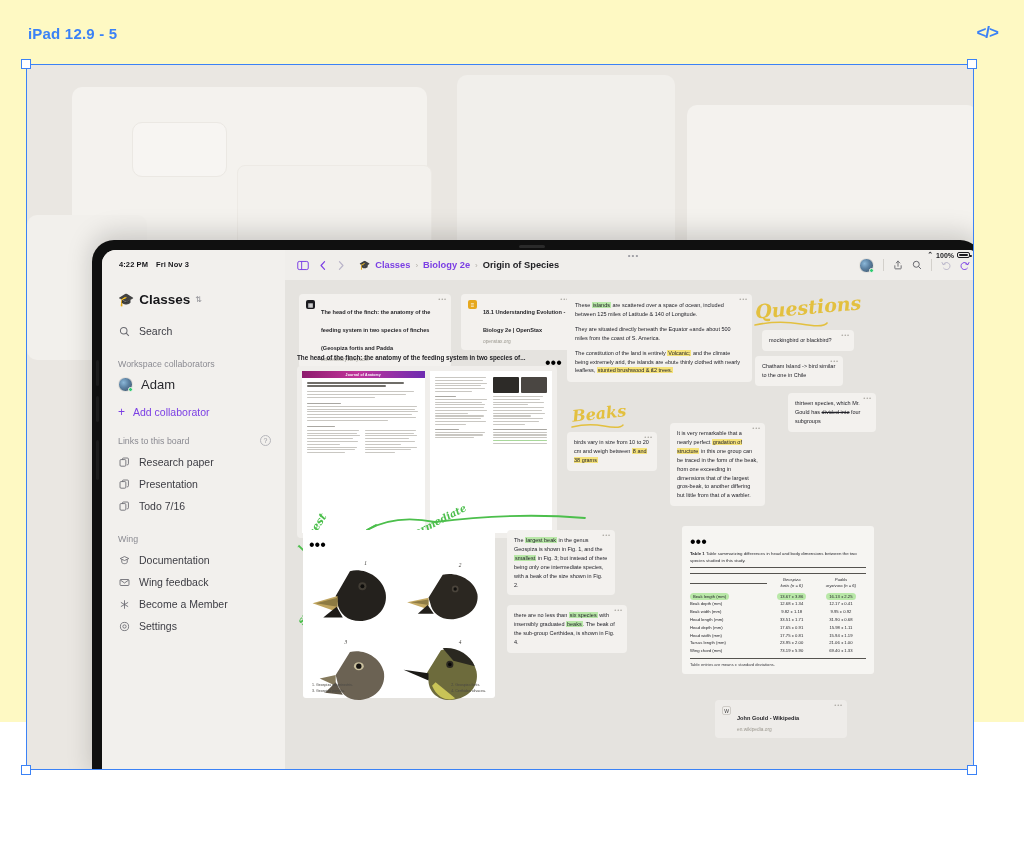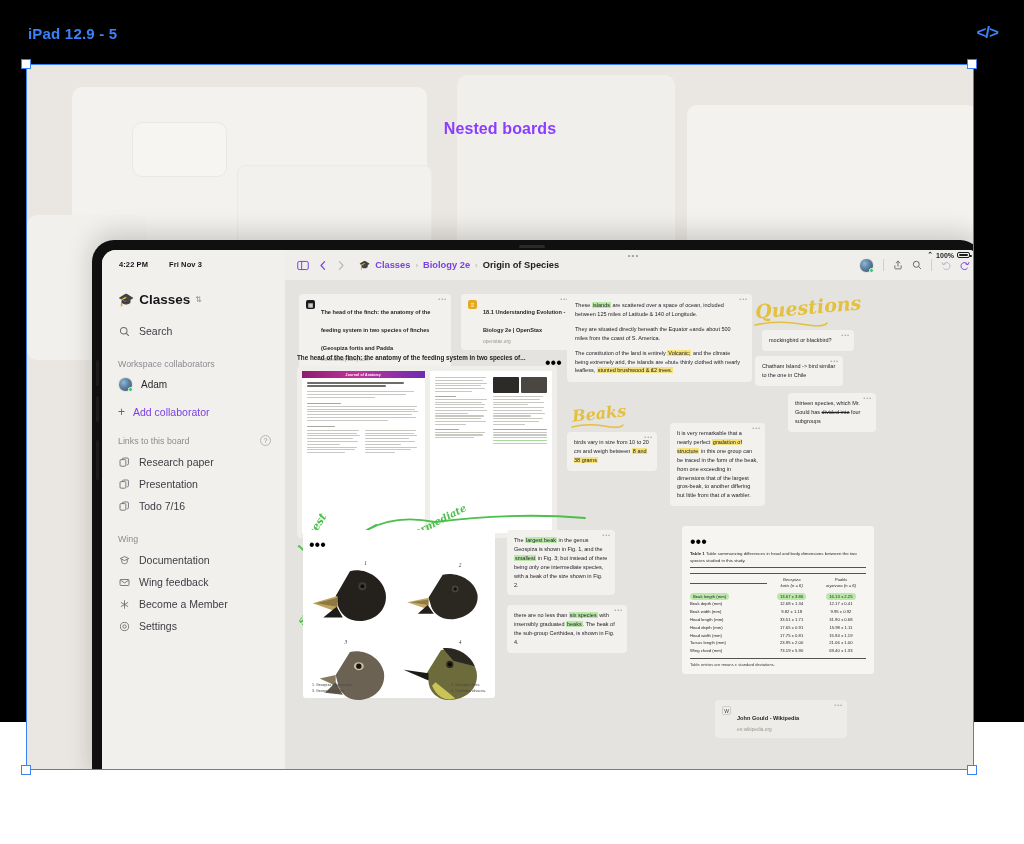--- a/index.html
+++ b/index.html
@@ -2,21 +2,21 @@
 <html><head>
 <meta charset="utf-8">
 <style>
   * { box-sizing: border-box; margin: 0; padding: 0; }
   html, body {
     width: 1024px; height: 844px;
     background: #ffffff;
     font-family: "Liberation Sans", sans-serif;
     overflow: hidden;
   }
-  .root { position: relative; width: 1024px; height: 722px; background:#000000; }
+  .root { position: relative; width: 1024px; height: 722px; background:#fef9c3; }
 
   
   .frame-label {
     position: absolute; left: 28px; top: 25px;
     font-size: 15px; font-weight: 600; color: #3b82f6;
     letter-spacing: .2px; white-space: nowrap;
   }
   .code-toggle {
     position: absolute; right: 26px; top: 23px;
     font-size: 17px; color: #3b82f6; font-weight: 600;
@@ -97,21 +97,21 @@
     overflow: hidden;
     display: flex;
   }
 
   
   .sidebar {
     width: 183px; flex: 0 0 183px; height: 100%;
     background: #f2f0ed; padding: 8px 14px 0 14px;
     position: relative;
   }
-  .statusbar { display: flex; gap: 21px; font-size: 7.5px; color: #16161a;
+  .statusbar { display: flex; gap: 8px; font-size: 7.5px; color: #16161a;
                font-weight: 600; padding: 2px 0 0 3px; letter-spacing:.1px; }
   .ws-head { display: flex; align-items: center; gap: 5px; margin-top: 23px; padding-left:2px; }
   .ws-emoji { font-size: 13px; line-height: 1; }
   .ws-name { font-size: 13.5px; font-weight: 700; color: #17171a; }
   .chev-ud { font-size: 8px; color: #8d8d93; line-height: 1; }
 
   .sb-row { display: flex; align-items: center; gap: 9px;
             padding: 5px 2px; font-size: 10.5px; color: #3c3c43; }
   .sb-row.search { margin-top: 13px; }
   .sb-icon { width: 12px; height: 12px; flex: 0 0 12px; display:flex;
@@ -123,21 +123,21 @@
              display:flex; align-items:center; justify-content:space-between; }
   .help-dot { width:11px; height:11px; border:1px solid #b6b6bb; border-radius:50%;
               font-size:7px; color:#9a9aa1; display:flex; align-items:center;
               justify-content:center; line-height:1; }
   .collab { display:flex; align-items:center; gap:8px; padding:3px 2px; }
   .avatar { width:15px; height:15px; border-radius:50%; position:relative;
             background: radial-gradient(circle at 35% 35%, #8bb7d8 0%, #5a7fa0 45%, #3d4f63 100%);
             border:1px solid #e3e0db; }
   .avatar .dot { position:absolute; right:-1px; bottom:-1px; width:5px; height:5px;
                  border-radius:50%; background:#2ecc71; border:1px solid #f2f0ed; }
-  .collab-name { font-size:10px; color:#29292e; }
+  .collab-name { font-size:13px; color:#29292e; }
   .hint { font-size:8.8px; line-height:1.45; color:#a9a9b0; font-style:italic;
           margin:7px 2px 0 2px; }
   .add-collab { display:flex; align-items:center; gap:8px; margin-top:11px;
                 padding-left:2px; color:#7b3fe4; font-size:10.5px; }
   .plus { font-size:12px; line-height:1; }
 
   
   .main { flex:1; height:100%; background:#e5e3df; position:relative; }
   .toolbar { height:30px; background:#f0eeeb; display:flex; align-items:center;
              padding:0 12px; gap:10px; position:relative; }
@@ -233,21 +233,20 @@
   <div class="code-toggle">&lt;/&gt;</div>
 
   <div class="artboard">
     <div class="deco d1"></div>
     <div class="deco d2"></div>
     <div class="deco d3"></div>
     <div class="deco d4"></div>
     <div class="deco d5"></div>
     <div class="deco d6"></div>
 
-    <div class="eyebrow">Nested boards</div>
 
     <div class="device">
       <div class="cam"></div>
       <div class="btn-side" style="top:120px;height:26px;"></div>
       <div class="btn-side" style="top:156px;height:26px;"></div>
       <div class="btn-side" style="top:200px;height:40px;"></div>
 
       <div class="screen">
 
         <div class="sidebar">

